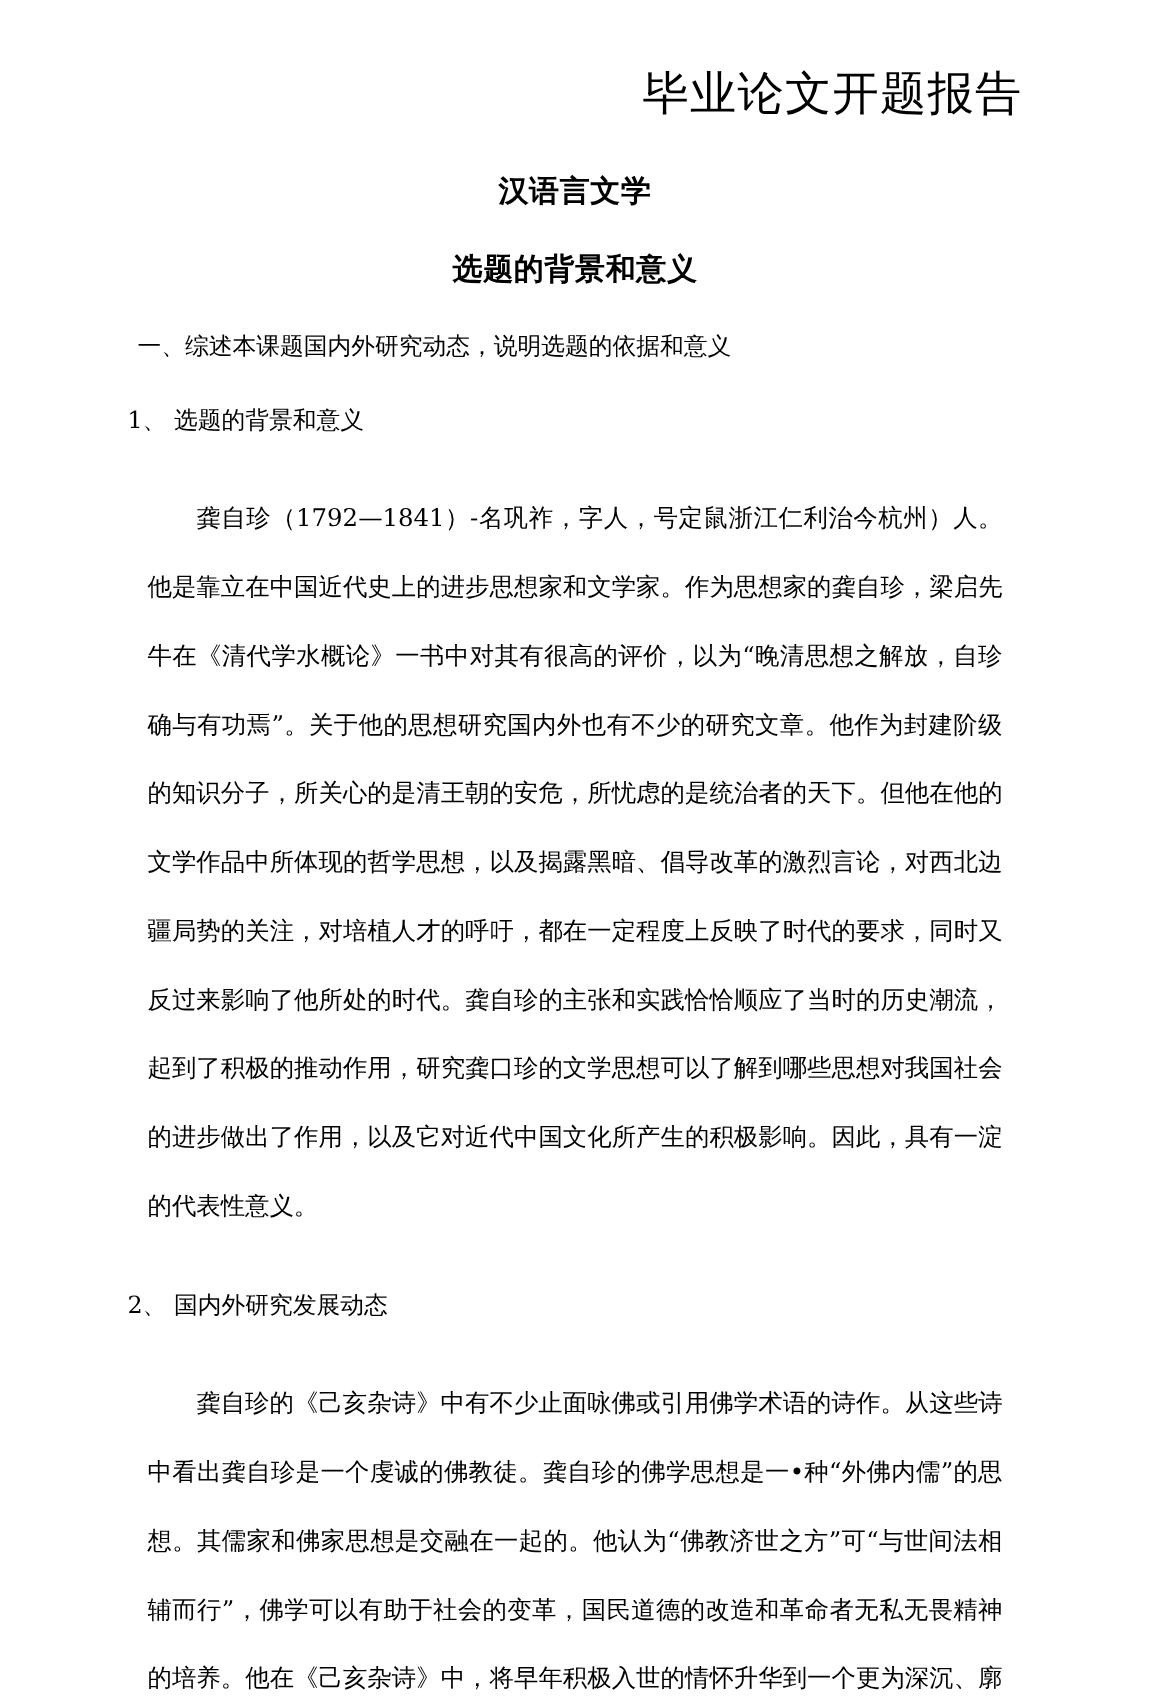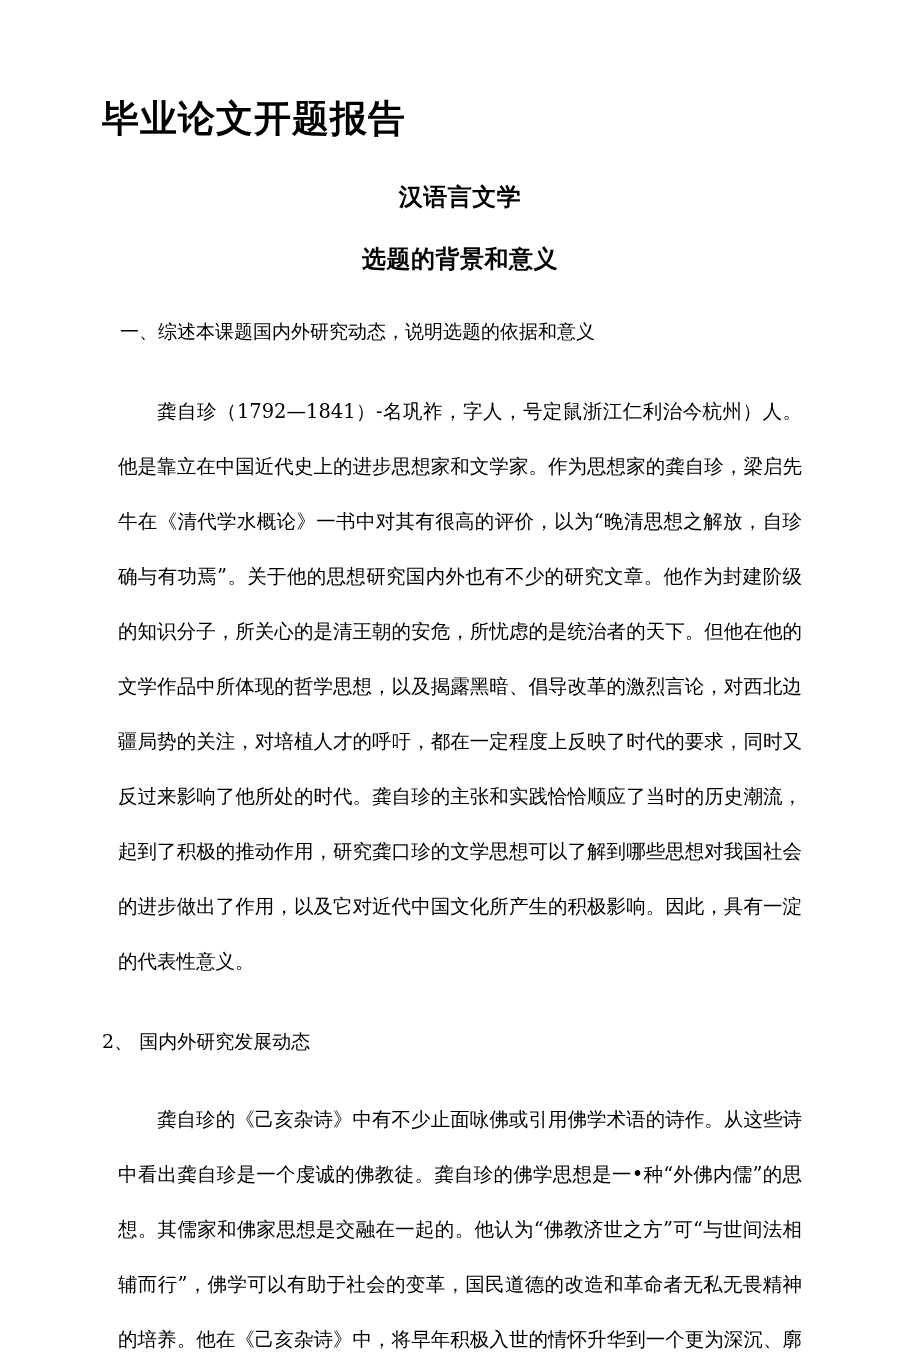--- a/index.html
+++ b/index.html
@@ -19,27 +19,27 @@
     position: relative;
     width: 920px;
     height: 1361px;
     box-sizing: border-box;
     padding: 0 102px;
   }
 
   
   .doc-title {
     font-family: "DejaVu Sans", "Liberation Sans", sans-serif;
-    font-weight: bold;
+    font-weight: normal;
     font-size: 37px;
     line-height: 1.0;
-    text-align: left;
+    text-align: right;
     letter-spacing: 1px;
     margin: 0;
-    padding-top: 100px;
+    padding-top: 56px;
   }
 
   .doc-subtitle {
     font-family: "DejaVu Sans", "Liberation Sans", sans-serif;
     font-weight: bold;
     font-size: 24px;
     line-height: 1.0;
     text-align: center;
     letter-spacing: 0.5px;
     margin: 0;
@@ -48,21 +48,21 @@
 
   .doc-subtitle.second {
     padding-top: 38px;
   }
 
   
   .section-heading {
     font-size: 19px;
     line-height: 29px;
     text-align: left;
-    margin: 18px;
+    margin: 8px;
     padding-top: 28px;
     white-space: nowrap;
   }
 
   .numbered-heading {
     font-size: 19px;
     line-height: 29px;
     text-align: left;
     margin: 0;
     padding-top: 22px;
@@ -91,20 +91,21 @@
 <div class="page">
 
   <h1 class="doc-title">毕业论文开题报告</h1>
 
   <h2 class="doc-subtitle">汉语言文学</h2>
 
   <h2 class="doc-subtitle second">选题的背景和意义</h2>
 
   <p class="section-heading">一、综述本课题国内外研究动态，说明选题的依据和意义</p>
 
+  <p class="numbered-heading">1、 选题的背景和意义</p>
 
   <p class="body-para">龚自珍（1792—1841）-名巩祚，字人，号定鼠浙江仁利治今杭州）人。他是靠立在中国近代史上的进步思想家和文学家。作为思想家的龚自珍，梁启先牛在《清代学水概论》一书中对其有很高的评价，以为“晚清思想之解放，自珍确与有功焉”。关于他的思想研究国内外也有不少的研究文章。他作为封建阶级的知识分子，所关心的是清王朝的安危，所忧虑的是统治者的天下。但他在他的文学作品中所体现的哲学思想，以及揭露黑暗、倡导改革的激烈言论，对西北边疆局势的关注，对培植人才的呼吁，都在一定程度上反映了时代的要求，同时又反过来影响了他所处的时代。龚自珍的主张和实践恰恰顺应了当时的历史潮流，起到了积极的推动作用，研究龚口珍的文学思想可以了解到哪些思想对我国社会的进步做出了作用，以及它对近代中国文化所产生的积极影响。因此，具有一淀的代表性意义。</p>
 
   <p class="numbered-heading">2、 国内外研究发展动态</p>
 
 
   <p class="body-para">龚自珍的《己亥杂诗》中有不少止面咏佛或引用佛学术语的诗作。从这些诗中看出龚自珍是一个虔诚的佛教徒。龚自珍的佛学思想是一•种“外佛内儒”的思想。其儒家和佛家思想是交融在一起的。他认为“佛教济世之方”可“与世间法相辅而行”，佛学可以有助于社会的变革，国民道德的改造和革命者无私无畏精神的培养。他在《己亥杂诗》中，将早年积极入世的情怀升华到一个更为深沉、廓然的境界，从中既可看到儒家超然的宇宙观，乂可见到儒家奋卅救卅的基本精神。</p>
 
 </div>
 

